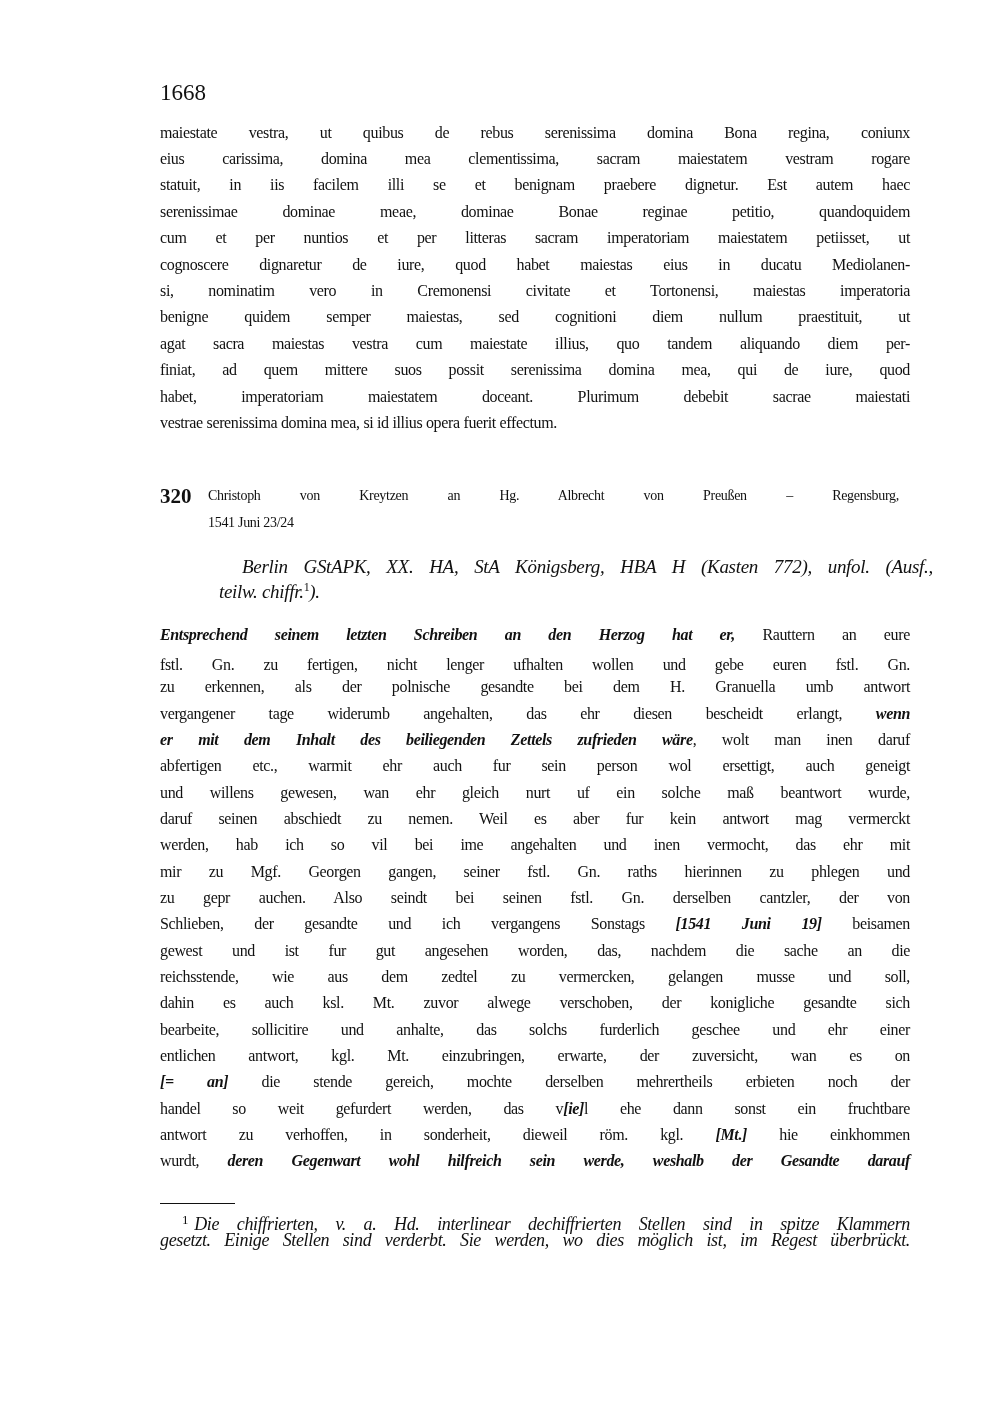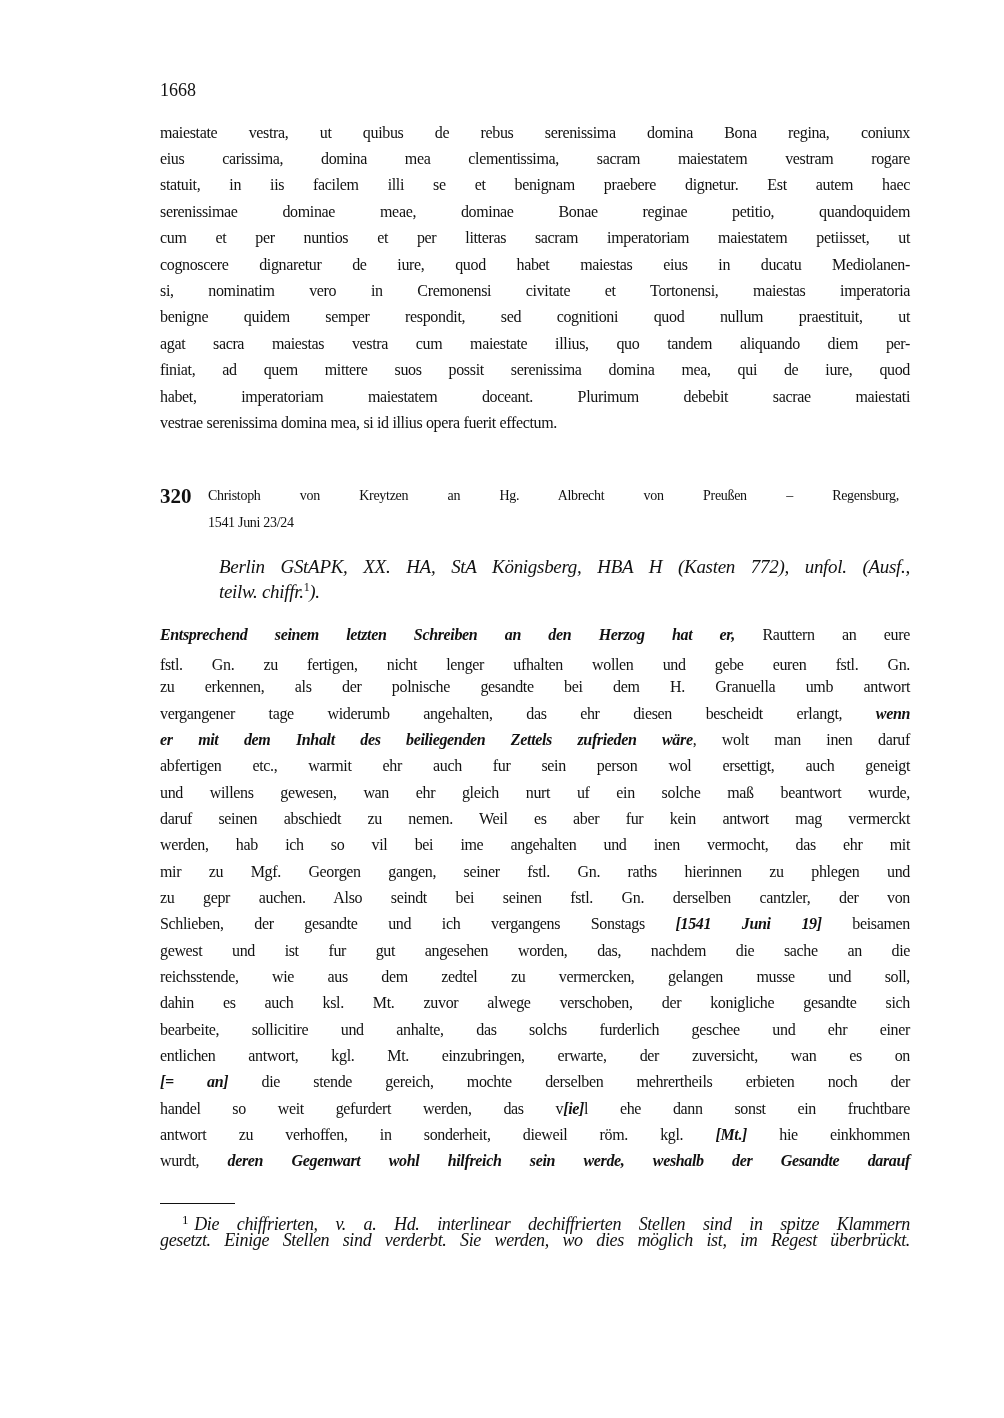--- a/index.html
+++ b/index.html
@@ -1,32 +1,32 @@
 <!DOCTYPE html>
 <html><head>
 <meta charset="utf-8">
 <style>
   html, body { margin: 0; padding: 0; background: #ffffff; }
   body { width: 1004px; height: 1418px; position: relative; overflow: hidden;
          font-family: "Liberation Serif", "DejaVu Serif", serif; color: #111; }
   .page { position: absolute; left: 160px; top: 0; width: 750px; }
   .header { position: absolute; top: 80px; left: 0; width: 750px; height: 26px; }
-  .page-number { position: absolute; left: 0; top: 0; font-size: 18px; }
+  .page-number { position: absolute; left: 0; top: 0; font-size: 23px; }
   .running-title { position: absolute; left: 0; width: 750px; top: 2px; text-align: center; font-size: 18px; }
   .line { position: absolute; left: 0; width: 750px; font-size: 16px; line-height: 26px; height: 26px;
           white-space: nowrap; text-align: justify; text-align-last: justify; letter-spacing: -0.35px; }
   .line.last { text-align-last: left; }
   .it { font-style: italic; font-weight: bold; }
   .entry-number { position: absolute; left: 0; font-size: 21px; font-weight: bold; line-height: 26px; }
   .entry-title { position: absolute; left: 48px; width: 691px; font-size: 14px; font-weight: normal; line-height: 26px;
                  white-space: nowrap; letter-spacing: -0.3px; }
   .entry-title.j { text-align: justify; text-align-last: justify; }
   .source { position: absolute; left: 59px; width: 691px; font-size: 19px; font-style: italic; line-height: 24px;
             white-space: nowrap; letter-spacing: -0.3px; }
-  .source.j { text-align: justify; text-align-last: justify; }
+  .source.j { text-align: justify; text-align-last: justify; margin-left: 23px; }
   .fn-rule { position: absolute; left: 0; top: 1203px; width: 75px; height: 1px; background: #111; }
   .fn-line { position: absolute; left: 0; width: 750px; font-size: 18px; font-style: italic; line-height: 21px;
              white-space: nowrap; letter-spacing: -0.35px; }
   .fn-line.j { text-align: justify; text-align-last: justify; }
   sup { font-size: 12px; font-style: normal; vertical-align: 7px; line-height: 0; }
   .fn-marker { font-style: normal; font-size: 13px; vertical-align: 6px; margin-left: 22px; margin-right: 6px; }
 </style>
 </head>
 <body>
 
@@ -37,21 +37,21 @@
   </div>
 
   <div>
     <div class="line" style="top:120px">maiestate vestra, ut quibus de rebus serenissima domina Bona regina, coniunx</div>
     <div class="line" style="top:146px">eius carissima, domina mea clementissima, sacram maiestatem vestram rogare</div>
     <div class="line" style="top:172px">statuit, in iis facilem illi se et benignam praebere dignetur. Est autem haec</div>
     <div class="line" style="top:199px">serenissimae dominae meae, dominae Bonae reginae petitio, quandoquidem</div>
     <div class="line" style="top:225px">cum et per nuntios et per litteras sacram imperatoriam maiestatem petiisset, ut</div>
     <div class="line" style="top:252px">cognoscere dignaretur de iure, quod habet maiestas eius in ducatu Mediolanen-</div>
     <div class="line" style="top:278px">si, nominatim vero in Cremonensi civitate et Tortonensi, maiestas imperatoria</div>
-    <div class="line" style="top:304px">benigne quidem semper respondit, sed cognitioni quod nullum praestituit, ut</div>
+    <div class="line" style="top:304px">benigne quidem semper maiestas, sed cognitioni diem nullum praestituit, ut</div>
     <div class="line" style="top:331px">agat sacra maiestas vestra cum maiestate illius, quo tandem aliquando diem per-</div>
     <div class="line" style="top:357px">finiat, ad quem mittere suos possit serenissima domina mea, qui de iure, quod</div>
     <div class="line" style="top:384px">habet, imperatoriam maiestatem doceant. Plurimum debebit sacrae maiestati</div>
     <div class="line last" style="top:410px">vestrae serenissima domina mea, si id illius opera fuerit effectum.</div>
   </div>
 
   <div>
     <span class="entry-number" style="top:483px">320</span>
     <div class="entry-title j" style="top:483px">Christoph von Kreytzen an Hg. Albrecht von Preußen – Regensburg,</div>
     <div class="entry-title" style="top:510px">1541 Juni 23/24</div>

